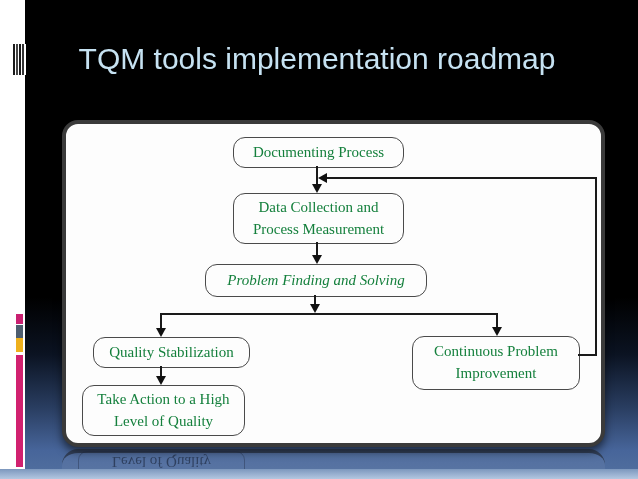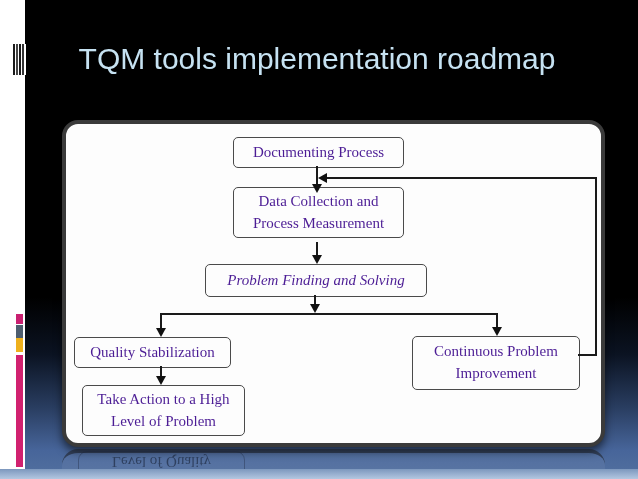--- a/index.html
+++ b/index.html
@@ -22,27 +22,27 @@
   .strip.sq3{top:338px;height:14px;background:#eeb01c;}
   .strip.bar{top:355px;height:112px;background:#d1216f;}
 
   .title{position:absolute;left:25px;top:42px;width:584px;text-align:center;
     font-size:30px;letter-spacing:0px;color:#c6e2f2;font-weight:400;z-index:3;}
 
   
   .panel{position:absolute;left:62px;top:120px;width:535px;height:319px;background:#fdfdfd;
     border:4px solid #3b3b3b;border-radius:16px;z-index:4;
     box-shadow:0 5px 8px rgba(0,0,0,0.55);}
-  .node{position:absolute;border:1.5px solid #4a4a4a;border-radius:5px;background:#fdfdfd;
+  .node{position:absolute;border:1.5px solid #4a4a4a;border-radius:12px;background:#fdfdfd;
     display:flex;align-items:center;justify-content:center;text-align:center;
-    font-family:"Liberation Serif",serif;font-size:15px;line-height:1.45;color:#4c1d95;white-space:pre-line;}
+    font-family:"Liberation Serif",serif;font-size:15px;line-height:1.45;color:#15803d;white-space:pre-line;}
   .n1{left:167px;top:13px;width:169px;height:29px;}
-  .n2{left:167px;top:63px;width:169px;height:49px;}
+  .n2{left:167px;top:69px;width:169px;height:49px;}
   .n3{left:139px;top:140px;width:220px;height:31px;font-style:italic;}
-  .n4{left:8px;top:213px;width:155px;height:29px;}
+  .n4{left:27px;top:213px;width:155px;height:29px;}
   .n5{left:16px;top:261px;width:161px;height:49px;}
   .n6{left:346px;top:212px;width:166px;height:52px;}
 
   .hline,.vline{position:absolute;background:#1a1a1a;}
   .hline{height:2px;}
   .vline{width:2px;}
   .arr-d{position:absolute;width:0;height:0;border-left:5px solid transparent;border-right:5px solid transparent;border-top:9px solid #111;}
   .arr-l{position:absolute;width:0;height:0;border-top:5px solid transparent;border-bottom:5px solid transparent;border-right:9px solid #111;}
 
   
@@ -71,21 +71,21 @@
   <div class="title">TQM tools implementation roadmap</div>
 
   <div class="panel">
 
     <div class="node n1">Documenting Process</div>
     <div class="node n2">Data Collection and
 Process Measurement</div>
     <div class="node n3">Problem Finding and Solving</div>
     <div class="node n4">Quality Stabilization</div>
     <div class="node n5">Take Action to a High
-Level of Problem</div>
+Level of Quality</div>
     <div class="node n6">Continuous Problem
 Improvement</div>
 
     <div class="vline" style="left:250px;top:42px;height:19px;"></div>
     <div class="arr-d" style="left:246px;top:60px;"></div>
 
     <div class="hline" style="left:261px;top:53px;width:268px;"></div>
     <div class="arr-l" style="left:252px;top:49px;"></div>
 
     <div class="vline" style="left:250px;top:118px;height:15px;"></div>

